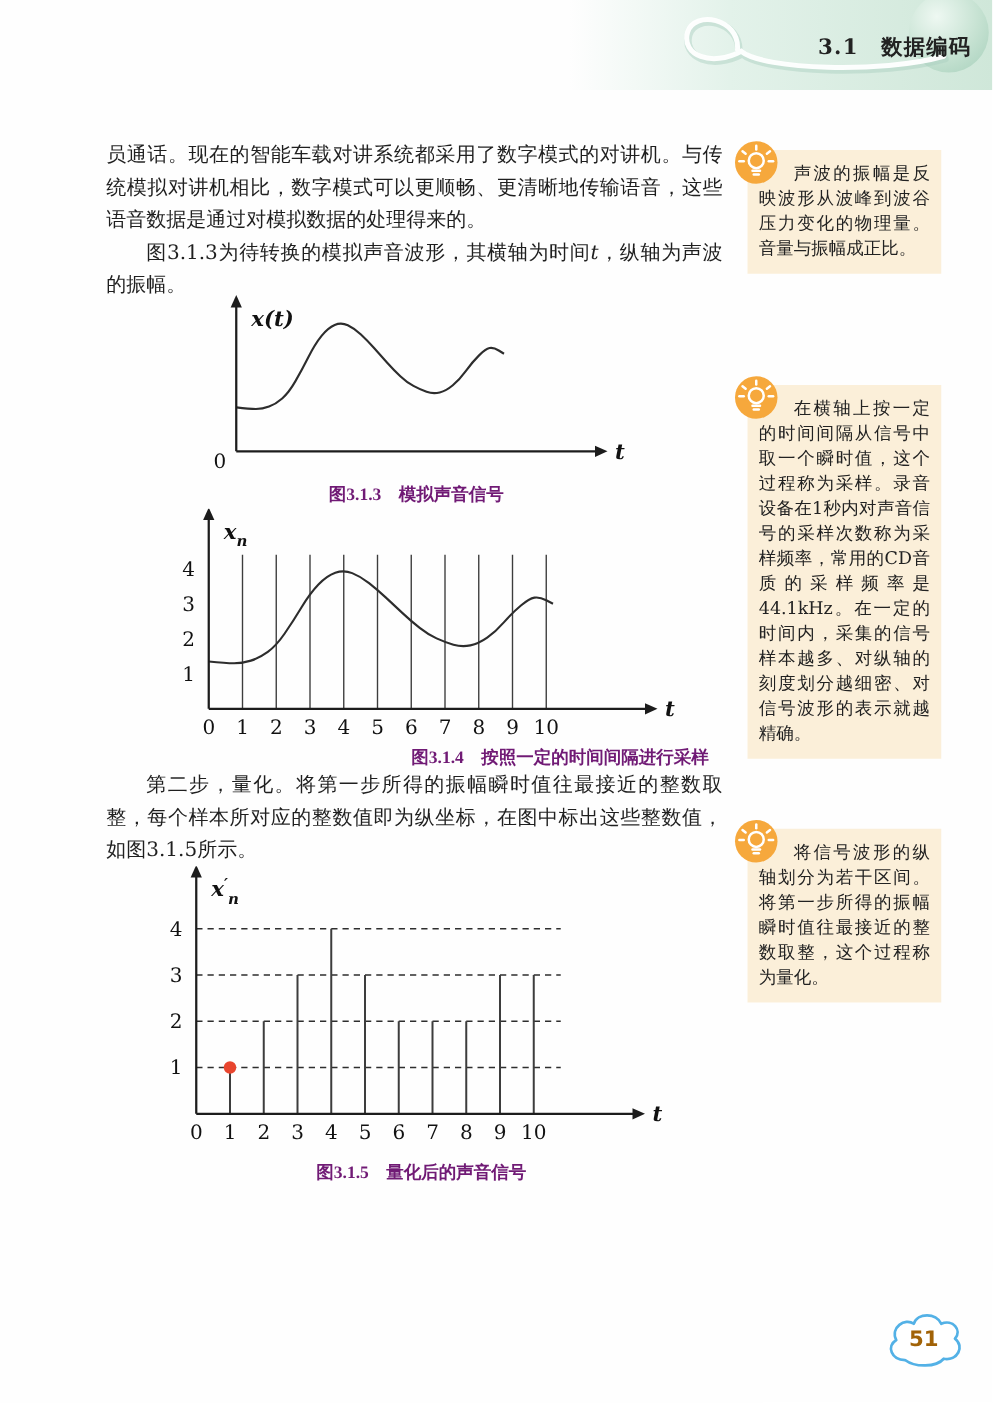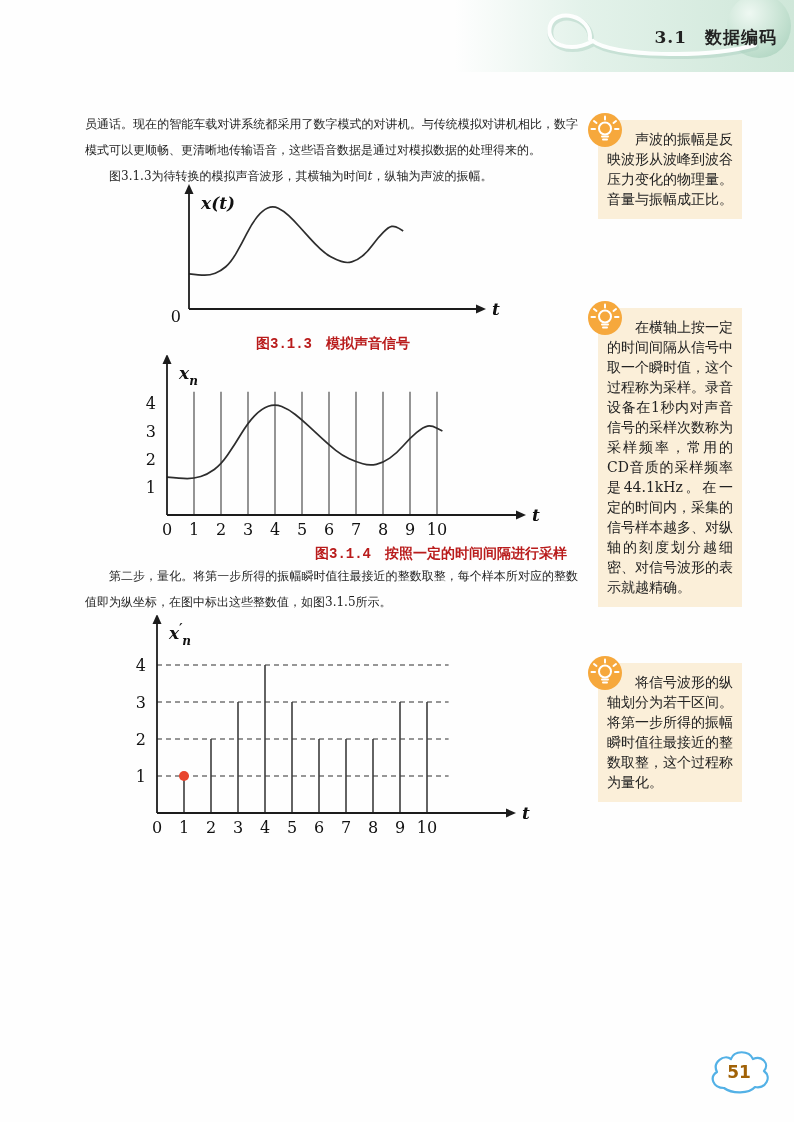--- a/index.html
+++ b/index.html
@@ -10,37 +10,37 @@
   .banner{position:absolute;left:455px;right:0;top:0;height:72px;
           background:linear-gradient(90deg,rgba(222,240,231,0) 0%,#e3f2ea 38%,#cfe7d9 100%);}
   .swirl{position:absolute;left:38px;top:4px;}
   .sphere{position:absolute;right:3px;top:-6px;width:64px;height:64px;border-radius:50%;
           background:radial-gradient(circle at 35% 30%,#eef8f2,#c6e2d2 55%,#a5cfba 100%);}
   .sec-title{position:absolute;right:17px;top:26px;font-size:17px;font-weight:bold;
              letter-spacing:1px;color:#222;z-index:3;}
 
   
   .main{position:absolute;left:85px;top:111px;width:493px;}
-  .main p{margin:0;font-size:12px;line-height:26px;text-align:justify;}
+  .main p{margin:0;font-size:16px;line-height:26px;text-align:justify;}
   .ind{text-indent:2em;}
   .it{font-style:italic;}
   .sb{font-size:0.72em;font-style:italic;vertical-align:-0.25em;}
 
   .fig{position:relative;}
-  .fig .cap{font-family:Liberation Mono, monospace;font-weight:bold;
-            font-size:14px;color:#b91c1c;text-align:center;margin-top:0;}
+  .fig .cap{font-family:Liberation Serif, serif;font-weight:bold;
+            font-size:14px;color:#701a75;text-align:center;margin-top:0;}
   .fig313{margin:-6px 0 2px 68px;}
   .fig313 .cap{width:360px;}
   .fig314{margin:0 0 0 42px;}
   .fig314 .cap{width:440px;text-align:right;}
   .fig315{margin:0 0 0 32px;}
   .fig315 .cap{width:440px;}
 
   
-  .note{position:absolute;left:598px;width:144px;background:#FBEFD9;box-sizing:border-box;
+  .note{position:absolute;left:598px;width:155px;background:#FBEFD9;box-sizing:border-box;
         padding:9px 9px 10px;}
   .note .ntext{font-size:14px;line-height:20px;text-align:justify;color:#222;}
   .note .sp{float:left;width:28px;height:20px;}
   .licon{position:absolute;left:-14px;top:-11px;}
   .n1{top:120px;} .n2{top:308px;} .n3{top:663px;}
 
   
   .pgcloud{position:absolute;left:704px;top:1046px;width:70px;height:52px;}
   .pgnum{position:absolute;left:0;top:6px;width:70px;height:40px;display:flex;
          align-items:center;justify-content:center;
@@ -153,20 +153,21 @@
             <text x="283" y="218" text-anchor="middle" font-size="16" fill="#111">9</text>
             <text x="310" y="218" text-anchor="middle" font-size="16" fill="#111">10</text>
             <text x="29" y="166.5" text-anchor="end" font-size="16" fill="#111">1</text>
             <text x="29" y="129.5" text-anchor="end" font-size="16" fill="#111">2</text>
             <text x="29" y="92.5" text-anchor="end" font-size="16" fill="#111">3</text>
             <text x="29" y="55.5" text-anchor="end" font-size="16" fill="#111">4</text>
             <text x="405" y="204" font-size="17" font-style="italic" font-weight="bold" fill="#111">t</text>
             <text x="52" y="24" font-size="17" font-style="italic" font-weight="bold" fill="#111"><tspan>x</tspan><tspan dy="-6" font-size="12">′</tspan><tspan dy="12" font-size="12">n</tspan></text>
             <circle cx="67" cy="161" r="5" fill="#E8452E"></circle>
           </svg></div>
+      <div class="cap">图3.1.5　量化后的声音信号</div>
     </div>
 
   </div>
 
   <div class="note n1">
     <svg class="licon" width="42" height="42" viewBox="0 0 42 42">
       <circle cx="21" cy="21" r="17" fill="#F6A83C"></circle>
       <circle cx="21" cy="19.5" r="6" fill="none" stroke="#fff" stroke-width="2"></circle>
       <line x1="18" y1="27.5" x2="24" y2="27.5" stroke="#fff" stroke-width="2" stroke-linecap="round"></line>
       <line x1="19" y1="30.5" x2="23" y2="30.5" stroke="#fff" stroke-width="2" stroke-linecap="round"></line>

